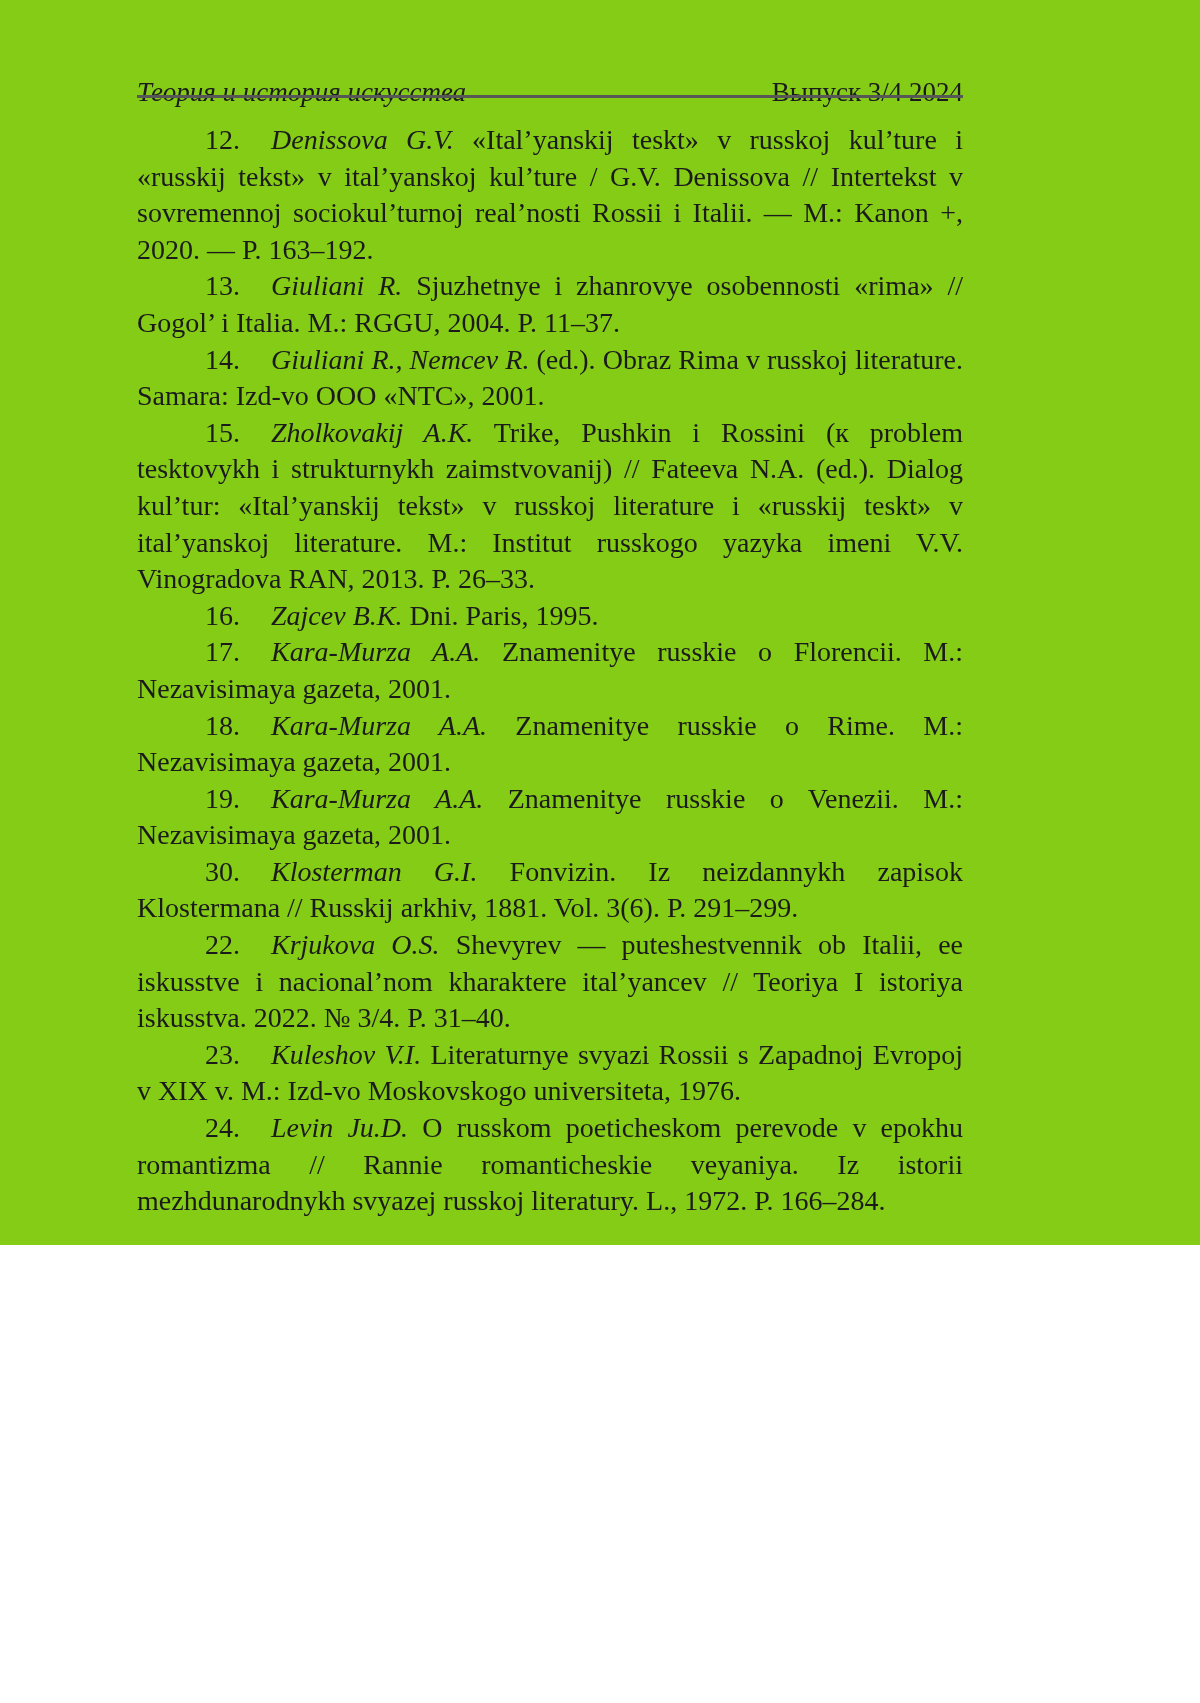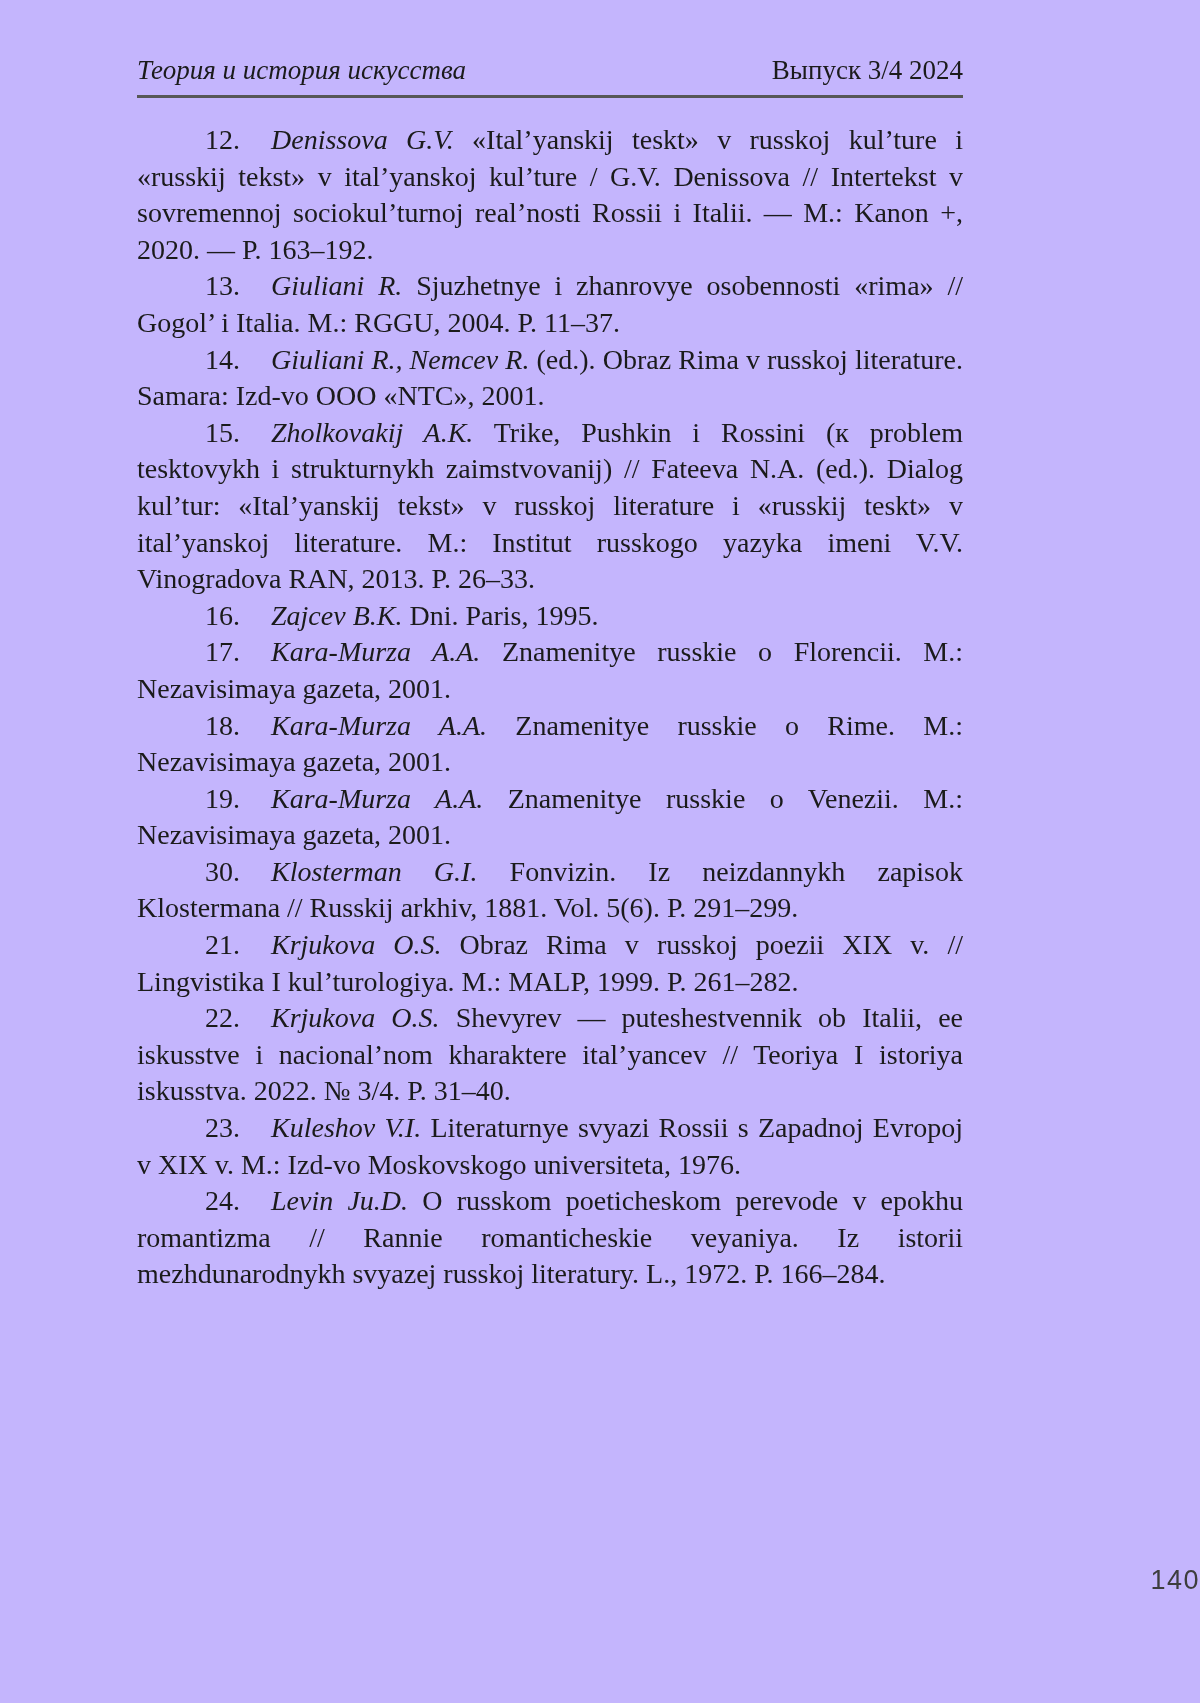--- a/index.html
+++ b/index.html
@@ -3,40 +3,40 @@
 <meta charset="utf-8">
 <style>
   html, body {
     margin: 0;
     padding: 0;
     background: #ffffff;
   }
   .page {
     position: relative;
     width: 1200px;
-    height: 1703px;
-    background: #c4b5fd;
+    height: 1245px;
+    background: #84cc16;
     overflow: hidden;
     font-family: "Liberation Serif", serif;
     color: #1b1b1b;
   }
   .running-header {
     position: absolute;
     left: 137px;
     right: 237px;
     top: 54px;
     display: flex;
     justify-content: space-between;
     align-items: baseline;
     font-size: 27px;
     line-height: 32px;
     white-space: nowrap;
   }
   .journal-title { font-style: italic; }
-  .issue-label { font-style: normal; }
+  .issue-label { font-style: normal; margin-top: 22px; }
   .header-rule {
     position: absolute;
     left: 137px;
     right: 237px;
     top: 95px;
     height: 3px;
     background: #575757;
   }
   .refs {
     position: absolute;
@@ -80,22 +80,21 @@
 
   <div class="refs" id="refs-list">
       <p class="ref"><span class="ref-num">12.</span><span class="ref-authors">Denissova G.V.</span> <span class="ref-text">«Ital’yanskij teskt» v russkoj kul’ture i «russkij tekst» v ital’yanskoj kul’ture / G.V. Denissova // Intertekst v sovremennoj sociokul’turnoj real’nosti Rossii i Italii. — M.: Kanon +, 2020. — P. 163–192.</span></p>
       <p class="ref"><span class="ref-num">13.</span><span class="ref-authors">Giuliani R.</span> <span class="ref-text">Sjuzhetnye i zhanrovye osobennosti «rima» // Gogol’ i Italia. M.: RGGU, 2004. P. 11–37.</span></p>
       <p class="ref"><span class="ref-num">14.</span><span class="ref-authors">Giuliani R., Nemcev R.</span> <span class="ref-text">(ed.). Obraz Rima v russkoj literature. Samara: Izd-vo OOO «NTC», 2001.</span></p>
       <p class="ref"><span class="ref-num">15.</span><span class="ref-authors">Zholkovakij A.K.</span> <span class="ref-text">Trike, Pushkin i Rossini (к problem tesktovykh i strukturnykh zaimstvovanij) // Fateeva N.A. (ed.). Dialog kul’tur: «Ital’yanskij tekst» v russkoj literature i «russkij teskt» v ital’yanskoj literature. M.: Institut russkogo yazyka imeni V.V. Vinogradova RAN, 2013. P. 26–33.</span></p>
       <p class="ref"><span class="ref-num">16.</span><span class="ref-authors">Zajcev B.K.</span> <span class="ref-text">Dni. Paris, 1995.</span></p>
       <p class="ref"><span class="ref-num">17.</span><span class="ref-authors">Kara-Murza A.A.</span> <span class="ref-text">Znamenitye russkie o Florencii. M.: Nezavisimaya gazeta, 2001.</span></p>
       <p class="ref"><span class="ref-num">18.</span><span class="ref-authors">Kara-Murza A.A.</span> <span class="ref-text">Znamenitye russkie o Rime. M.: Nezavisimaya gazeta, 2001.</span></p>
       <p class="ref"><span class="ref-num">19.</span><span class="ref-authors">Kara-Murza A.A.</span> <span class="ref-text">Znamenitye russkie o Venezii. M.: Nezavisimaya gazeta, 2001.</span></p>
-      <p class="ref"><span class="ref-num">30.</span><span class="ref-authors">Klosterman G.I.</span> <span class="ref-text">Fonvizin. Iz neizdannykh zapisok Klostermana // Russkij arkhiv, 1881. Vol. 5(6). P. 291–299.</span></p>
-      <p class="ref"><span class="ref-num">21.</span><span class="ref-authors">Krjukova O.S.</span> <span class="ref-text">Obraz Rima v russkoj poezii XIX v. // Lingvistika I kul’turologiya. M.: MALP, 1999. P. 261–282.</span></p>
+      <p class="ref"><span class="ref-num">30.</span><span class="ref-authors">Klosterman G.I.</span> <span class="ref-text">Fonvizin. Iz neizdannykh zapisok Klostermana // Russkij arkhiv, 1881. Vol. 3(6). P. 291–299.</span></p>
       <p class="ref"><span class="ref-num">22.</span><span class="ref-authors">Krjukova O.S.</span> <span class="ref-text">Shevyrev — puteshestvennik ob Italii, ee iskusstve i nacional’nom kharaktere ital’yancev // Teoriya I istoriya iskusstva. 2022. № 3/4. P. 31–40.</span></p>
       <p class="ref"><span class="ref-num">23.</span><span class="ref-authors">Kuleshov V.I.</span> <span class="ref-text">Literaturnye svyazi Rossii s Zapadnoj Evropoj v XIX v. M.: Izd-vo Moskovskogo universiteta, 1976.</span></p>
       <p class="ref"><span class="ref-num">24.</span><span class="ref-authors">Levin Ju.D.</span> <span class="ref-text">O russkom poeticheskom perevode v epokhu romantizma // Rannie romanticheskie veyaniya. Iz istorii mezhdunarodnykh svyazej russkoj literatury. L., 1972. P. 166–284.</span></p>
     </div>
 
   <div class="page-footer">
     <span>140</span>
   </div>
 
 </div>

